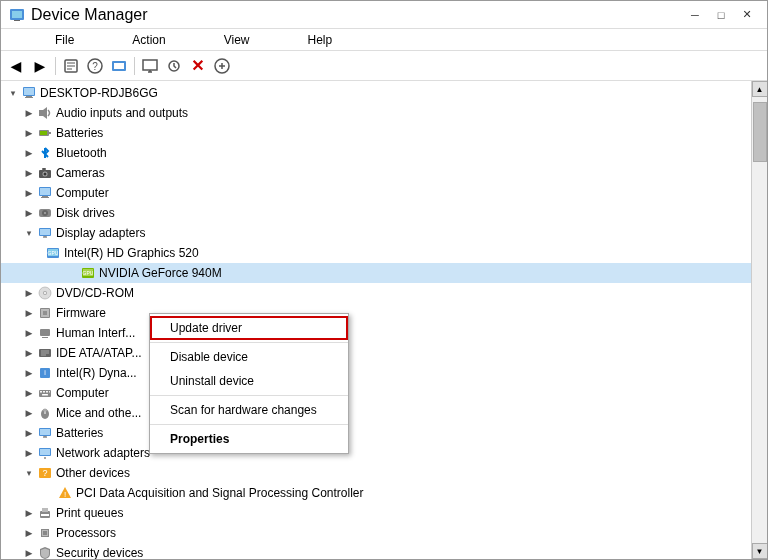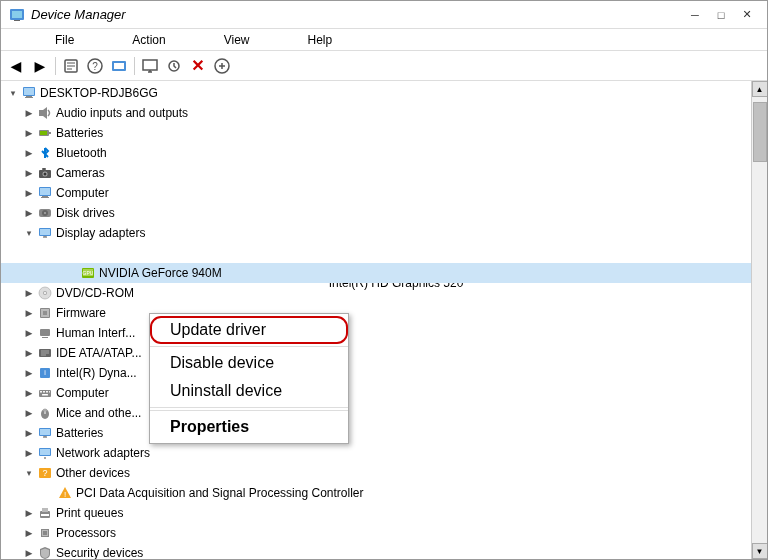--- a/index.html
+++ b/index.html
@@ -26,24 +26,23 @@
       padding: 4px 8px;
       border-bottom: 1px solid #ddd;
       height: 28px;
     }
     .title-bar-icon {
       width: 16px;
       height: 16px;
       margin-right: 6px;
     }
     .title-bar-text {
-      font-size: 13px;
+      font-size: 16px;
       font-weight: normal;
       flex: 1;
-      font-style: italic;
     }
     .title-bar-controls {
       display: flex;
       gap: 2px;
     }
     .title-bar-btn {
       width: 24px;
       height: 18px;
       background: transparent;
       border: none;
@@ -182,23 +181,22 @@
       background: #fff;
       border: 1px solid #aaa;
       box-shadow: 2px 2px 5px rgba(0,0,0,0.3);
       z-index: 100;
       min-width: 200px;
       padding: 2px 0;
     }
     .context-item {
       padding: 5px 20px;
       cursor: pointer;
-      font-size: 16px;
+      font-size: 12px;
       display: block;
-      border-radius: 11px;
     }
     .context-item.highlighted {
       background: #fff;
       font-weight: normal;
       border: 2px solid #c00;
       padding: 3px 18px;
     }
     .context-item.bold { font-weight: bold; }
     .context-sep {
       height: 1px;
@@ -376,21 +374,21 @@
           <svg width="14" height="14" viewBox="0 0 14 14">
             <rect x="1" y="2" width="12" height="8" fill="#4a90d9" rx="1"></rect>
             <rect x="2" y="3" width="10" height="6" fill="#aad4f5"></rect>
             <line x1="5" y1="11" x2="9" y2="11" stroke="#888" stroke-width="1.5"></line>
             <line x1="7" y1="10" x2="7" y2="11" stroke="#888" stroke-width="1.5"></line>
           </svg>
         </span>
         <span class="tree-label">Display adapters</span>
       </div>
 
-      <div class="tree-item" style="padding-left: 40px; flex-direction: column;">
+      <div class="tree-item" style="padding-left: 28px;">
         <span class="expand-btn" style="visibility:hidden;">▶</span>
         <span class="tree-icon">
           <svg width="14" height="14" viewBox="0 0 14 14">
             <rect x="1" y="2" width="12" height="10" fill="#4a90d9" rx="1"></rect>
             <rect x="2" y="3" width="10" height="7" fill="#87ceeb"></rect>
             <text x="7" y="9" text-anchor="middle" font-size="5" fill="#fff">GPU</text>
           </svg>
         </span>
         <span class="tree-label">Intel(R) HD Graphics 520</span>
       </div>
@@ -575,20 +573,21 @@
         </span>
         <span class="tree-label">Security devices</span>
       </div>
 
       <div class="context-menu">
         <div class="context-item highlighted">Update driver</div>
         <div class="context-sep"></div>
         <div class="context-item">Disable device</div>
         <div class="context-item">Uninstall device</div>
         <div class="context-sep"></div>
+        <div class="context-item">Scan for hardware changes</div>
         <div class="context-sep"></div>
         <div class="context-item bold" style="font-weight:bold;">Properties</div>
       </div>
 
     </div>
 
     <div class="scrollbar">
       <div class="scroll-btn">▲</div>
       <div class="scroll-track">
         <div class="scroll-thumb"></div>

